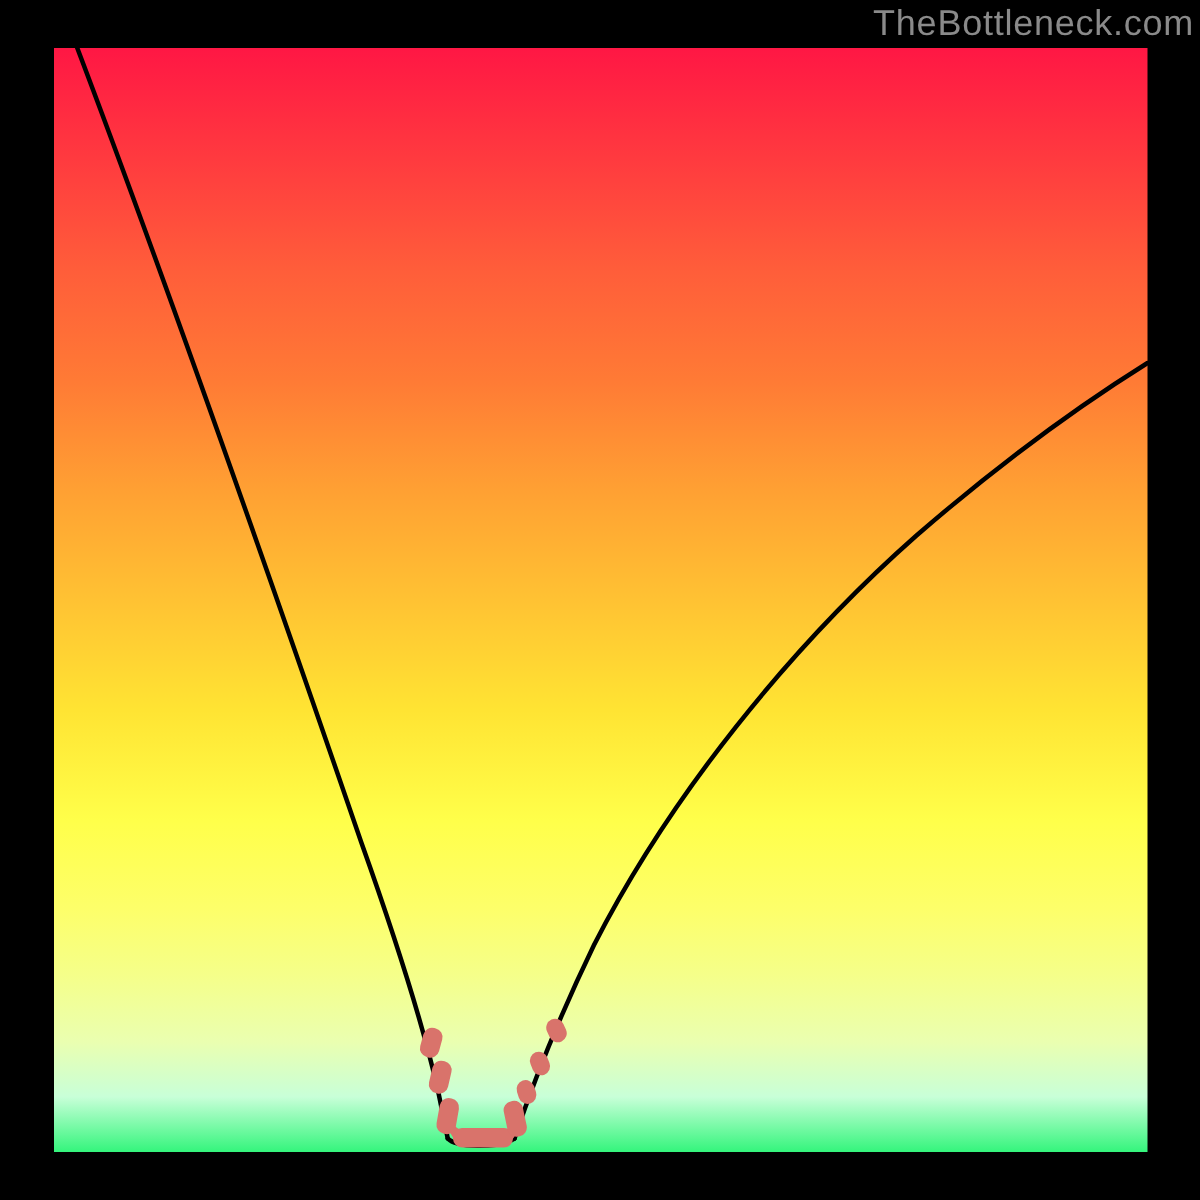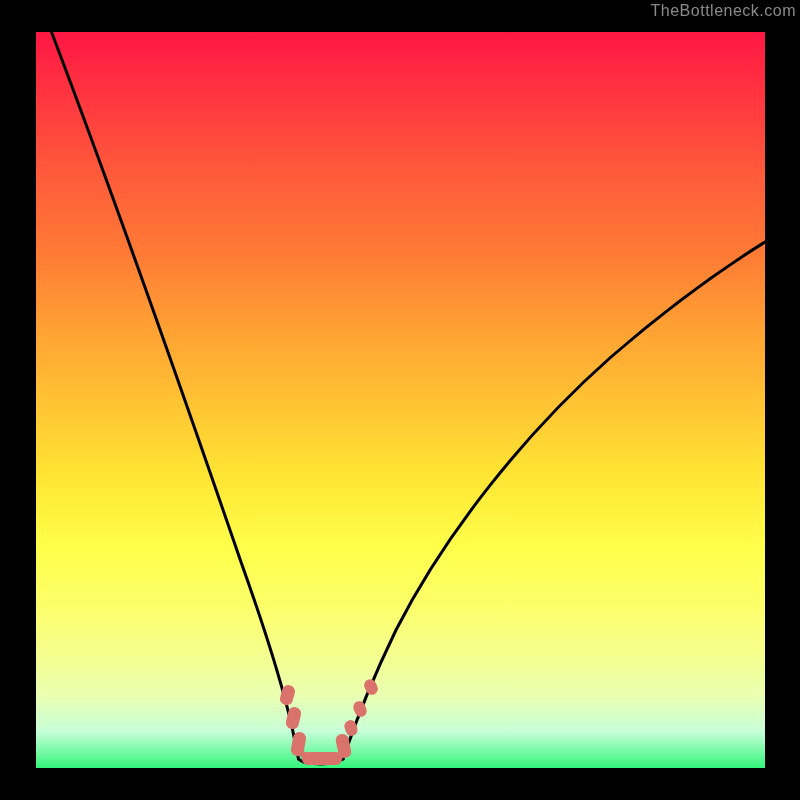--- a/index.html
+++ b/index.html
@@ -40,21 +40,21 @@
       #eaffb0 90%,
       #c8ffd8 95%,
       #34f57c 100%
     );
   }
   .attrib {
     position: absolute;
     right: 4px;
     top: 2px;
     color: #8a8a8a;
-    font-size: 16px;
+    font-size: 24px;
     letter-spacing: 0.5px;
     white-space: nowrap;
     text-align: center;
   }
   svg.curves {
     position: absolute;
     left: 0;
     top: 0;
     width: 729px;
     height: 736px;

